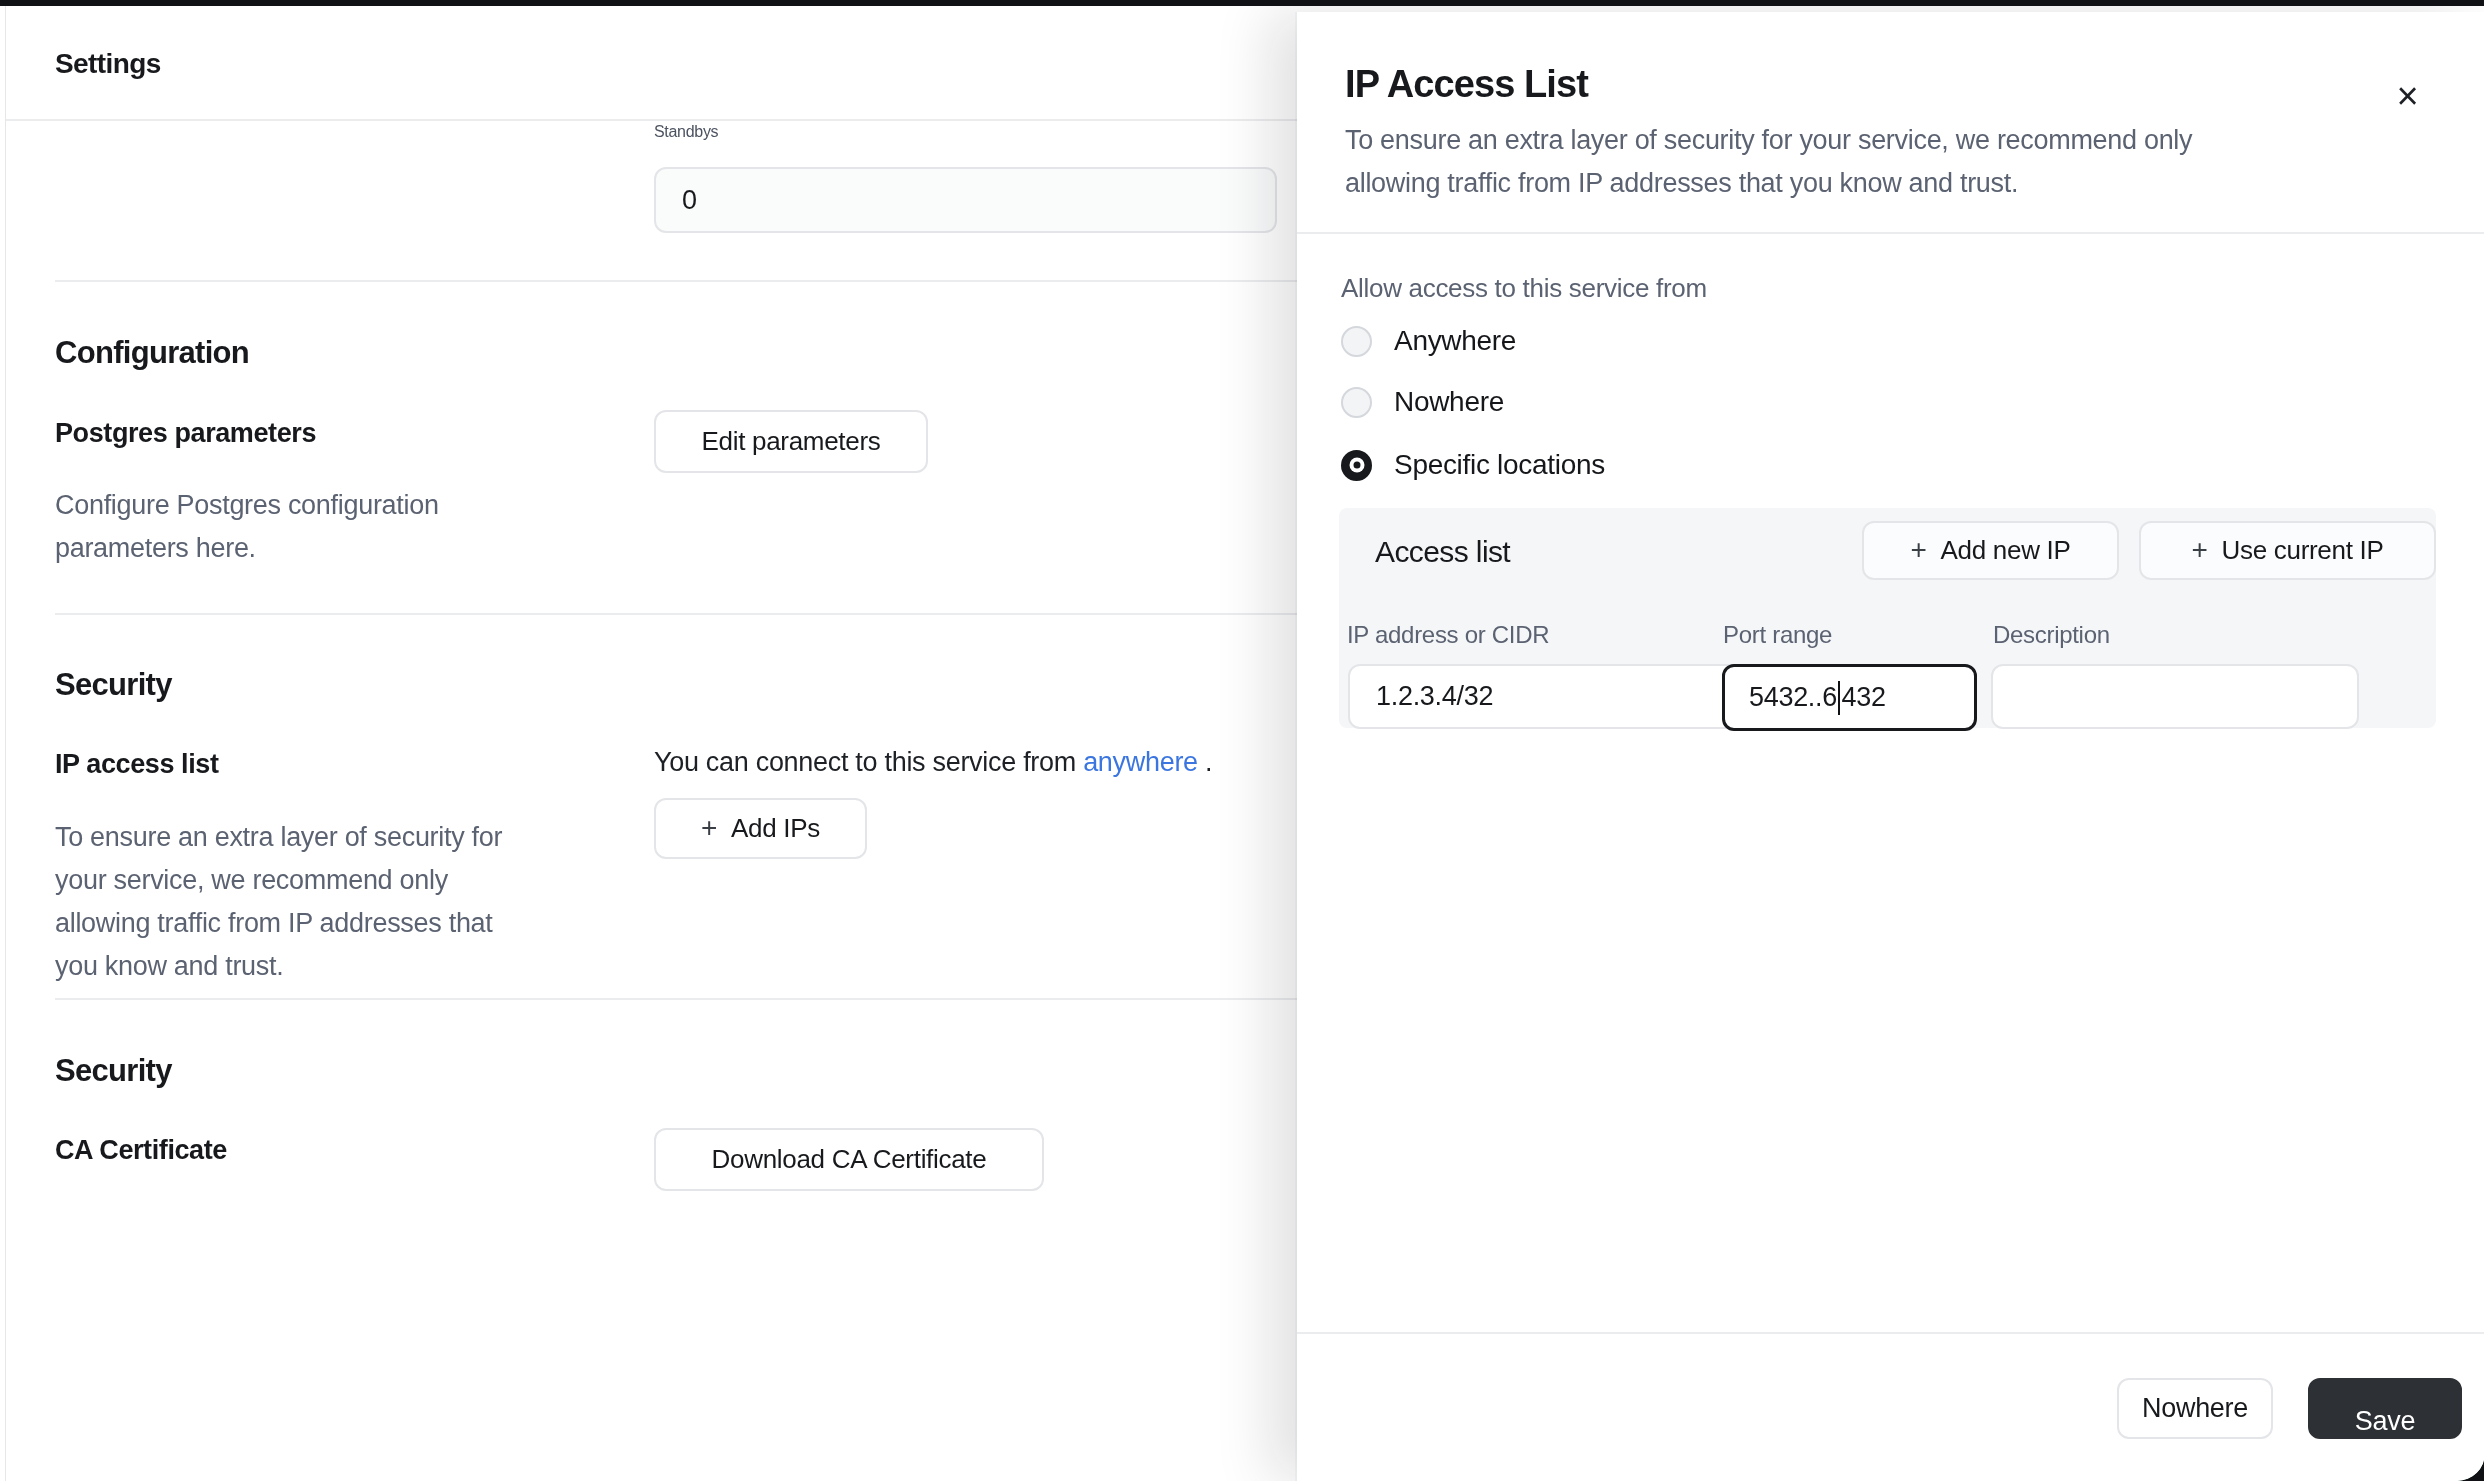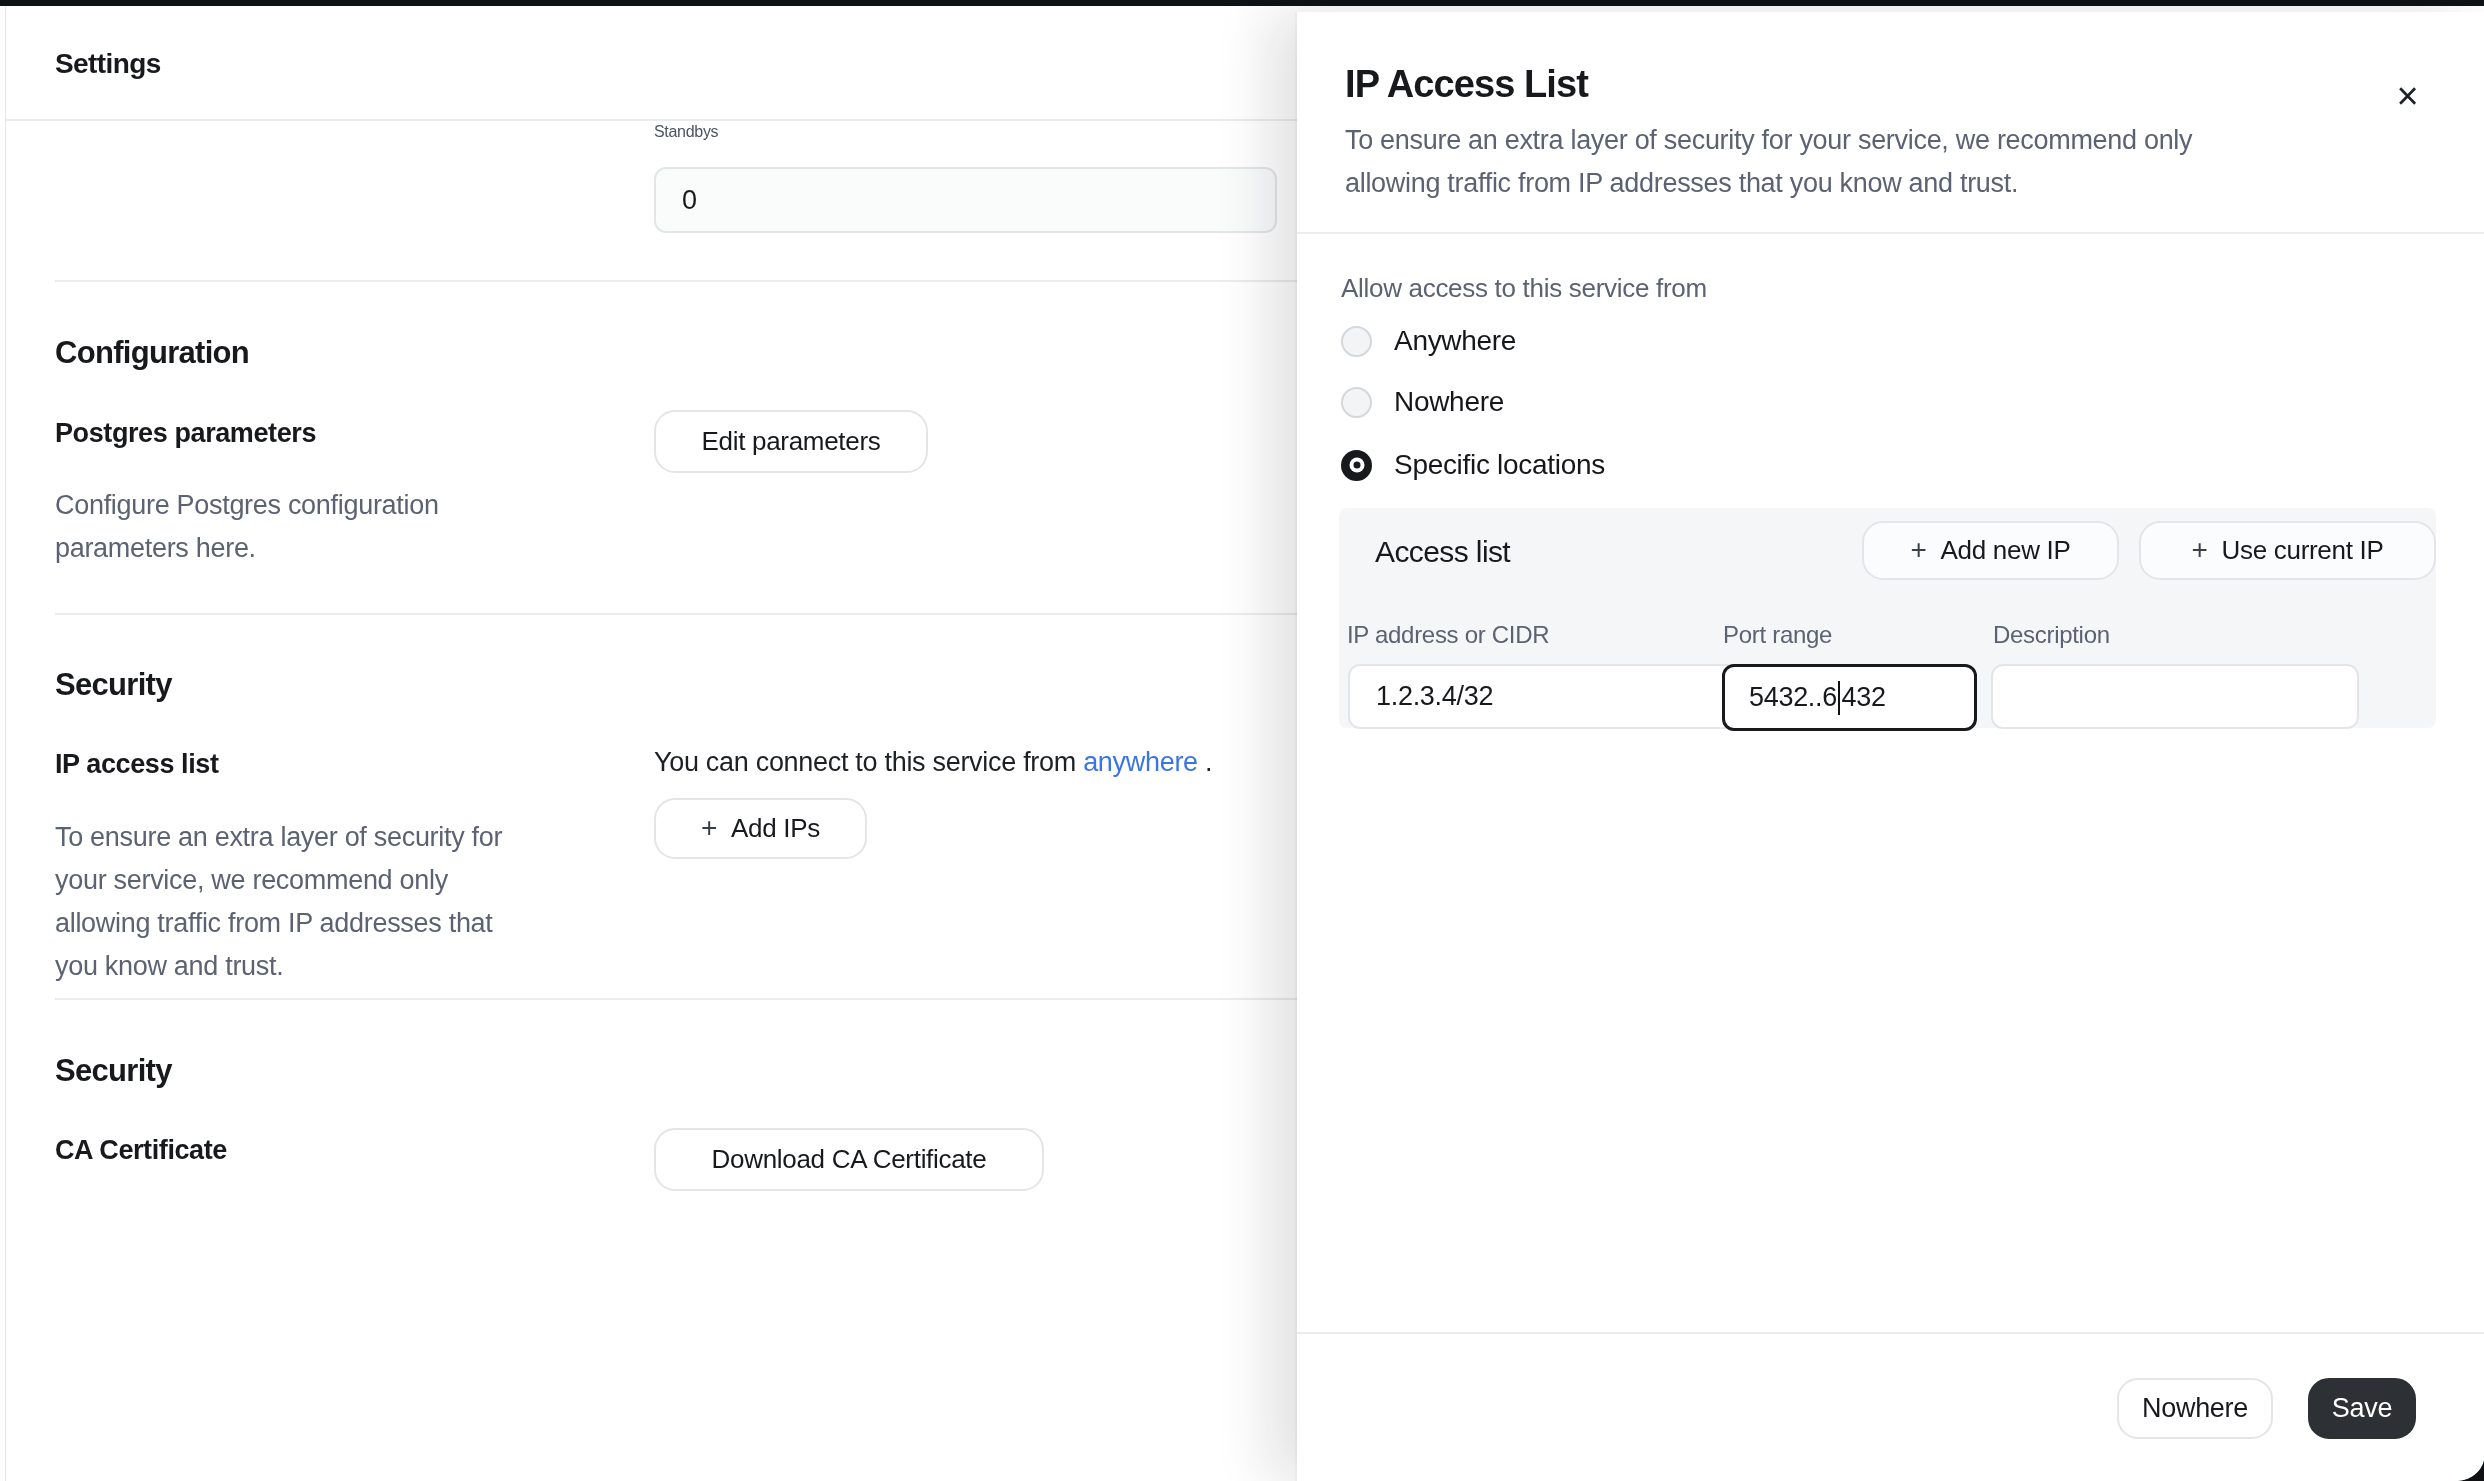--- a/index.html
+++ b/index.html
@@ -28,21 +28,21 @@
   .muted { color:var(--muted,#5b6271); }
   .para { position:absolute; font-size:27px; line-height:43px; color:var(--muted,#5b6271); white-space:pre-line; }
   .small-lbl { position:absolute; font-size:16px; color:var(--muted,#5b6271); }
   .text-input {
     position:absolute; background:#fafbfb; border:2px solid var(--border,#e5e6e9);
     border-radius:12px; font-size:27px; display:flex; align-items:center; padding:0 26px;
     color:var(--dark,#17191c);
   }
   .btn {
     position:absolute; background:#fff; border:2px solid var(--border,#e3e4e7);
-    border-radius:21px; font-size:26px; color:var(--dark,#17191c);
+    border-radius:12px; font-size:26px; color:var(--dark,#17191c);
     display:flex; align-items:center; justify-content:center; gap:14px; cursor:pointer;
   }
   .plus { font-size:28px; font-weight:400; color:#3a3f46; line-height:1; position:relative; top:-1px; }
   .connect-line { position:absolute; font-size:27px; color:#1d2025; }
   .link { color:var(--link,#3b76e0); cursor:pointer; }
   
   .drawer {
     position:absolute; left:1297px; top:6px; bottom:0; width:1188px;
     background:#fff;
     border-bottom-right-radius:28px;
@@ -171,18 +171,18 @@
         <span>432</span>
     </div>
     <div class="text-input cell-input" style="left:694px; top:652px; width:368px; height:65px;">
       <span></span>
     </div>
 
     <div class="divider" style="top:1320px;"></div>
     <div class="btn footer-btn" style="left:820px; top:1366px; width:156px; height:61px;">
       <span>Nowhere</span>
     </div>
-    <div class="btn footer-btn save" style="left:1011px; top:1366px; width:108px; height:61px;">
+    <div class="btn footer-btn save" style="left:1011px; top:1366px; width:154px; height:61px;align-items:flex-end;">
       <span>Save</span>
     </div>
   </div>
 </div>
 
 
 </body></html>

